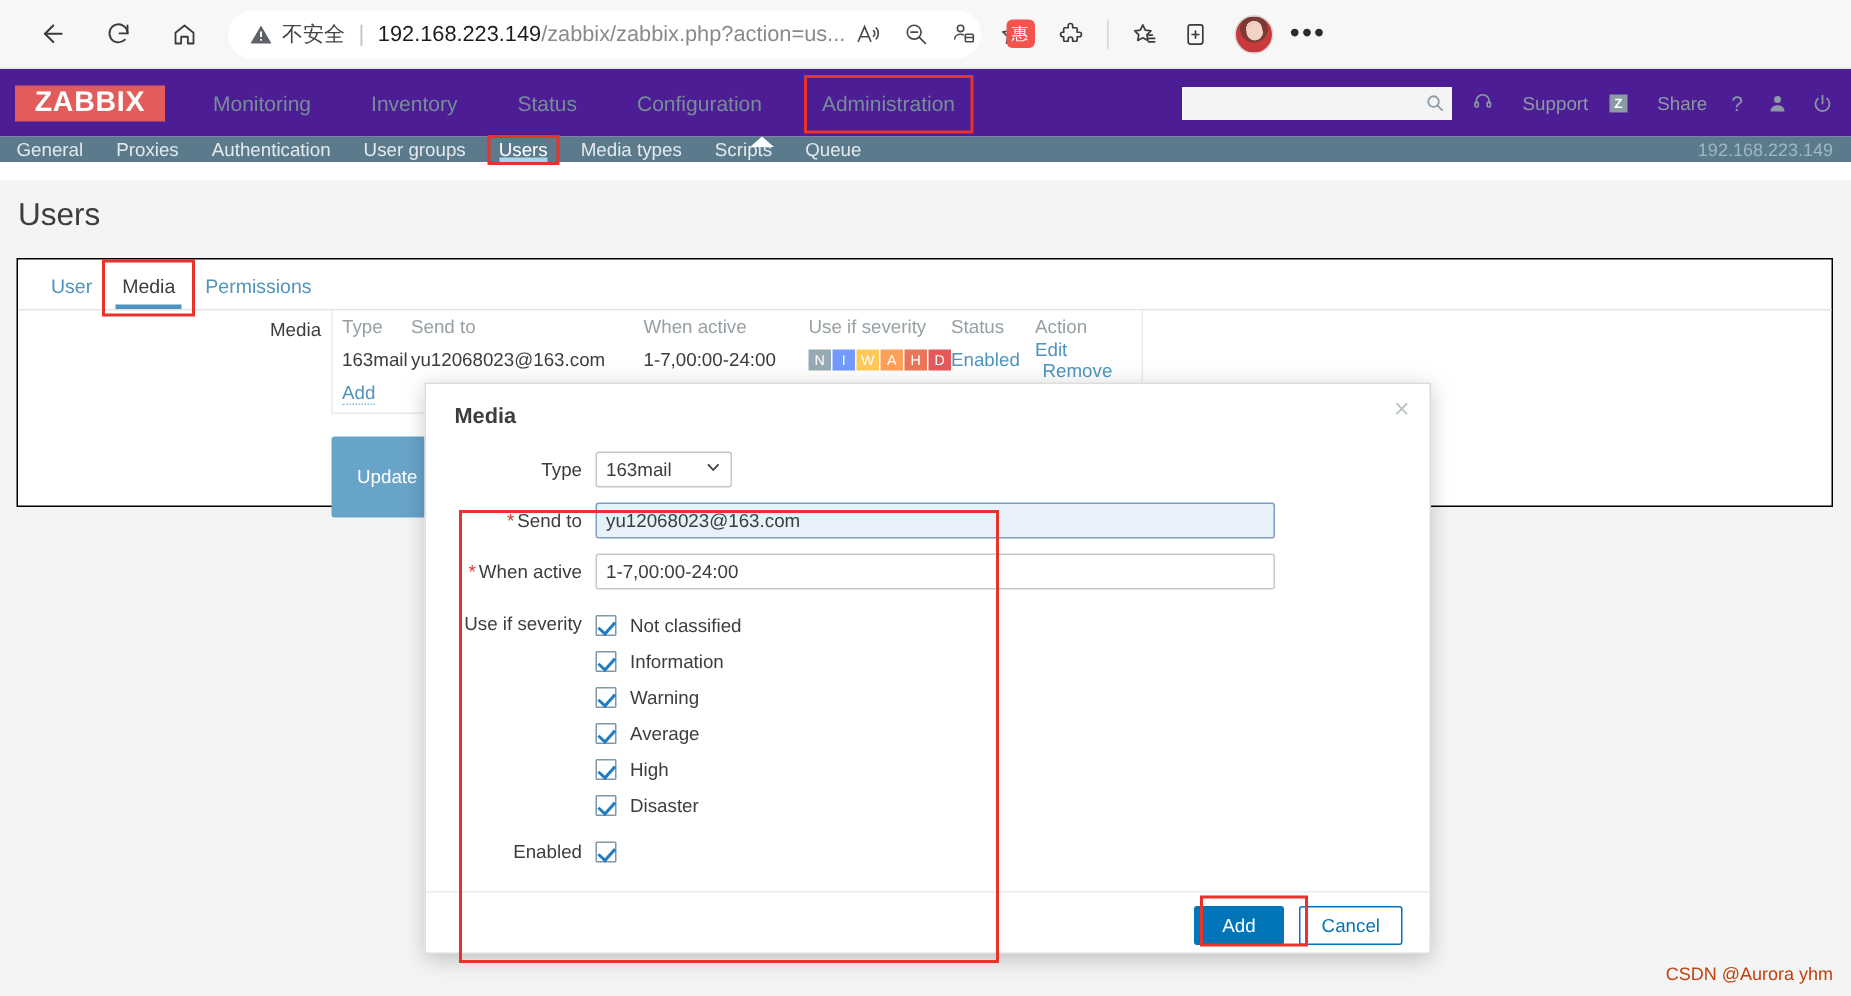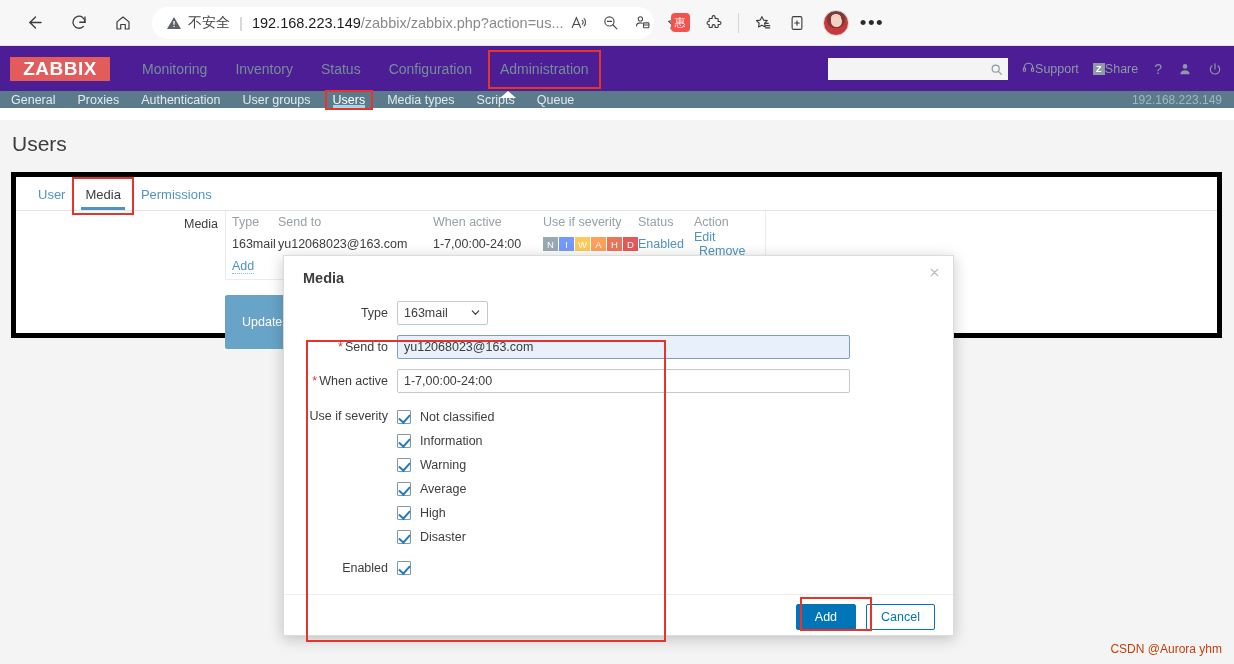--- a/index.html
+++ b/index.html
@@ -74,42 +74,42 @@
     position: absolute; left: 0; top: 46px; width: 1234px; height: 45px;
     background: #4c1d95; display: flex; align-items: center;
   }
   .zbx-logo {
     margin-left: 10px; width: 100px; height: 24px;
     background: #e35c5c; color: #fff;
     display: flex; align-items: center; justify-content: center;
     font-size: 19px; font-weight: bold; letter-spacing: 0.5px;
     font-family: "Liberation Sans", sans-serif;
   }
-  .main-menu { display: flex; align-items: center; margin-left: 20px; gap: 4px; justify-content: flex-end; }
+  .main-menu { display: flex; align-items: center; margin-left: 20px; gap: 16px; justify-content: flex-end; }
   .menu-item {
     color: #768d99; font-size: 14px; padding: 6px 12px; white-space: nowrap;
   }
   .menu-item.highlighted { position: relative; color: #768d99; }
   .hl-box {
     position: absolute; left: 0; top: -5px; right: 0; bottom: -6px;
     border: 2px solid #e8332a; pointer-events: none;
   }
   .hdr-right { margin-left: auto; display: flex; align-items: center; padding-right: 12px; gap: 0; }
   .zbx-search {
     width: 180px; height: 22px; background: #f4f4f4; border: none;
     position: relative; display: flex; align-items: center;
   }
   .zbx-search input {
     border: none; background: transparent; outline: none; width: 100%;
     height: 22px; padding: 0 22px 0 6px; font-size: 12px; color: #333;
     font-family: "Liberation Sans", sans-serif;
   }
   .search-mag { position: absolute; right: 5px; top: 4px; color: #8b9aa3; }
   .hdr-link {
-    display: flex; align-items: center; gap: 0; color: #8b9aa3;
+    display: flex; align-items: center; gap: 20px; color: #8b9aa3;
     font-size: 12.5px; margin-left: 14px; white-space: nowrap;
   }
   .share-z {
     background: #8b9aa3; color: #fff; font-size: 9px; font-weight: bold;
     width: 12px; height: 12px; display: flex; align-items: center; justify-content: center;
   }
   .hdr-ico { color: #8b9aa3; margin-left: 16px; display: flex; align-items: center; }
 
   
   .zbx-subnav {
@@ -140,21 +140,21 @@
   .page {
     position: absolute; left: 0; top: 120px; width: 1234px; height: 544px;
     background: #f4f4f4;
   }
   .page-title {
     font-size: 21px; color: #3d3d3d; font-weight: normal;
     padding: 12px 0 0 12px; margin: 0;
   }
   .content-card {
     position: absolute; left: 11px; top: 52px; width: 1211px; height: 166px;
-    background: #ffffff; border: 5px solid #000000;
+    background: #ffffff; border: 1px solid #000000;
   }
   .tabs {
     height: 34px; display: flex; align-items: flex-end;
     padding-left: 12px; border-bottom: 1px solid #e3e3e3; position: relative;
   }
   .tab {
     font-size: 13px; color: #4f94bf; padding: 7px 10px 8px 10px;
     position: relative; white-space: nowrap;
   }
   .tab.active { color: #3d3d3d; }

